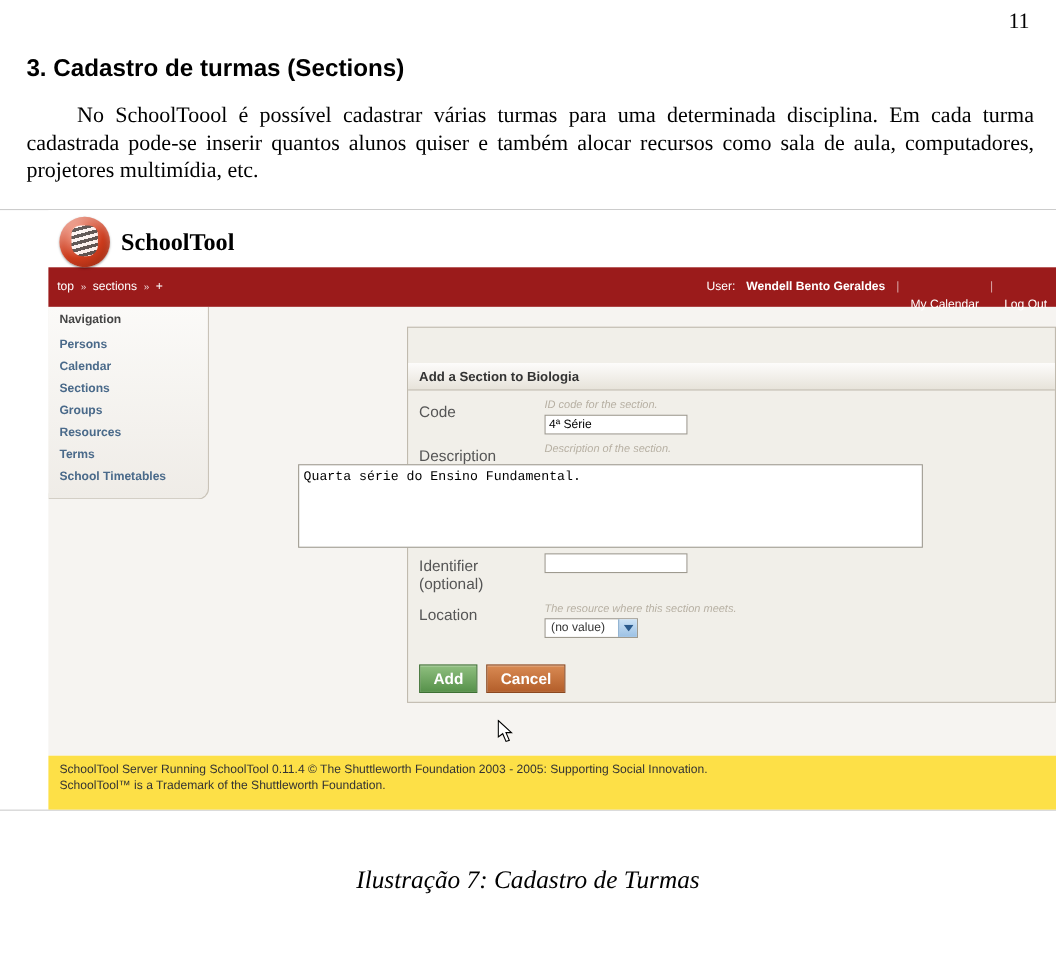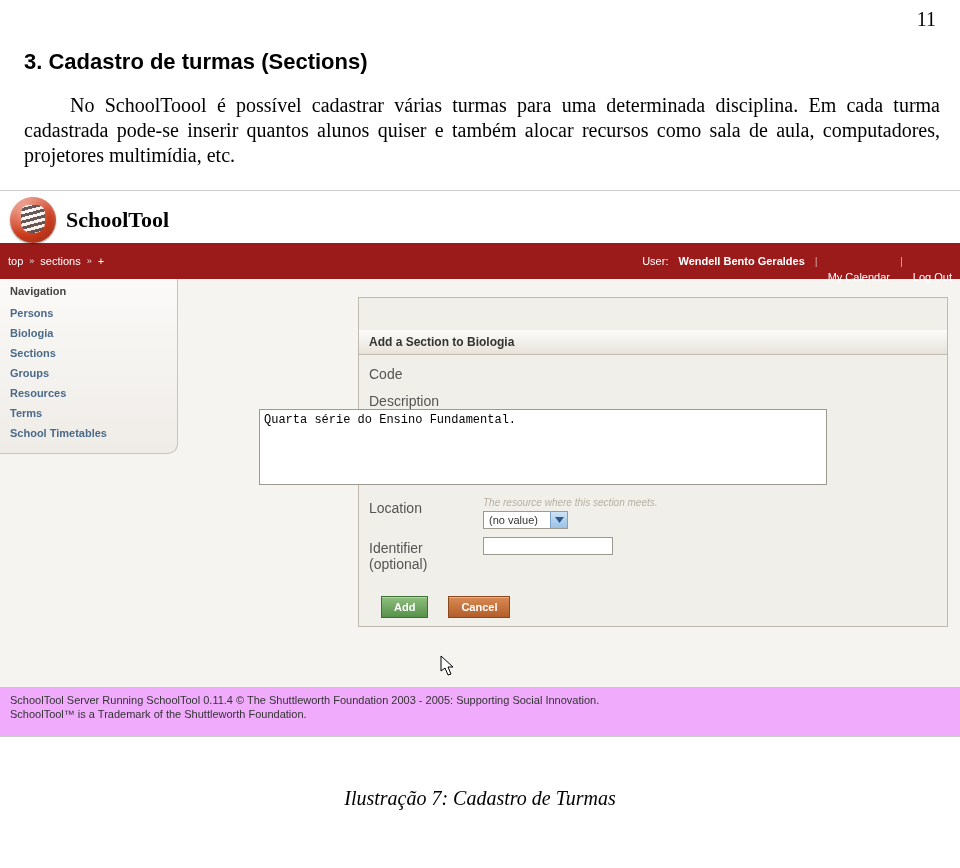--- a/index.html
+++ b/index.html
@@ -35,20 +35,21 @@
   }
 
   
   .screenshot {
     margin: 8px 0 0 0;
     border-top: 1px solid #ccc;
     border-bottom: 1px solid #ccc;
     font-family: "Lucida Grande", Verdana, sans-serif;
     font-size: 11px;
     color: #333;
+    padding-left: 44px;
   }
 
   .app-header {
     display: flex;
     align-items: center;
     padding: 6px 10px 0 10px;
     gap: 10px;
     background: #fff;
   }
   .app-logo {
@@ -209,50 +210,49 @@
   }
   .select-btn svg { display:block; }
 
   .button-row {
     display: flex;
     gap: 8px;
     padding: 6px 10px 8px 10px;
   }
   .btn {
     padding: 4px 12px;
-    font-size: 11px;
+    font-size: 14px;
     font-weight: bold;
     color: #fff;
     border: 1px solid rgba(0,0,0,0.25);
     cursor: pointer;
     box-shadow: inset 0 1px 0 rgba(255,255,255,0.35);
-    margin-left: 12px;
   }
   .btn-add { background: linear-gradient(#8fbf7f, #56914a); border-color:#3d7033; }
   .btn-cancel { background: linear-gradient(#d98a53, #b35e2a); border-color:#8b471e; }
 
   .cursor-pointer {
     position: absolute;
     left: 262px;
     bottom: 8px;
   }
 
   .app-footer {
-    background: #f0abfc;
+    background: #fde047;
     color: #333;
     font-size: 11px;
     padding: 6px 10px 14px 10px;
     line-height: 1.3;
   }
 
   .caption {
     text-align: center;
     font-style: italic;
     font-family: "Times New Roman", serif;
-    font-size: 20px;
+    font-size: 23px;
     padding-top: 50px;
     padding-bottom: 12px;
   }
 </style>
 </head>
 <body>
 
 <div class="page-number">11</div>
 
 <h2 class="doc-heading">3. Cadastro de turmas (Sections)</h2>
@@ -284,68 +284,75 @@
       <span class="lnk">Log Out</span>
     </div>
   </div>
 
   <div class="app-body">
     <div class="sidebar">
       <div class="nav-box">
         <div class="nav-title">Navigation</div>
         <div class="nav-list">
           <a>Persons</a>
-          <a>Biologia</a>
+          <a>Calendar</a>
           <a>Sections</a>
           <a>Groups</a>
           <a>Resources</a>
           <a>Terms</a>
           <a>School Timetables</a>
         </div>
       </div>
     </div>
 
     <div class="content-area">
       <div class="form-panel">
         <div class="form-title-bar">Add a Section to Biologia</div>
         <div class="form-body">
 
           <div class="form-row">
             <div class="lbl">Code</div>
+            <div class="field">
+              <div class="hint">ID code for the section.</div>
+              <input class="text-input small" type="text" value="4ª Série" style="">
+            </div>
           </div>
 
           <div class="form-row" style="margin-bottom:2px;">
             <div class="lbl">Description</div>
+            <div class="field">
+              <div class="hint">Description of the section.</div>
+            </div>
             <div class="desc-wrapper">
               <textarea class="desc" style="">Quarta série do Ensino Fundamental.</textarea>
+            </div>
+          </div>
+
+          <div class="form-row">
+            <div class="lbl">Identifier (optional)</div>
+            <div class="field">
+              <input class="text-input small" type="text" value="" style="">
             </div>
           </div>
 
           <div class="form-row" style="margin-top:10px;">
             <div class="lbl">Location</div>
             <div class="field">
               <div class="hint">The resource where this section meets.</div>
               <div class="select-wrap">
                 <div class="select-val">(no value)</div>
                 <div class="select-btn">
                   <svg width="9" height="6" viewBox="0 0 9 6">
                       <polygon points="0,0 9,0 4.5,6" fill="#2a5a8c"></polygon>
                     </svg>
                 </div>
               </div>
             </div>
           </div>
 
-          <div class="form-row">
-            <div class="lbl">Identifier (optional)</div>
-            <div class="field">
-              <input class="text-input small" type="text" value="" style="">
-            </div>
-          </div>
-
         </div>
         <div class="button-row">
           <button class="btn btn-add">Add</button>
           <button class="btn btn-cancel">Cancel</button>
         </div>
       </div>
 
       <div class="cursor-pointer">
         <svg width="16" height="22" viewBox="0 0 16 22">
           <polygon points="1,1 1,16 5,13 8,20 11,19 8,12 13,12" fill="#fff" stroke="#000" stroke-width="1"></polygon>

